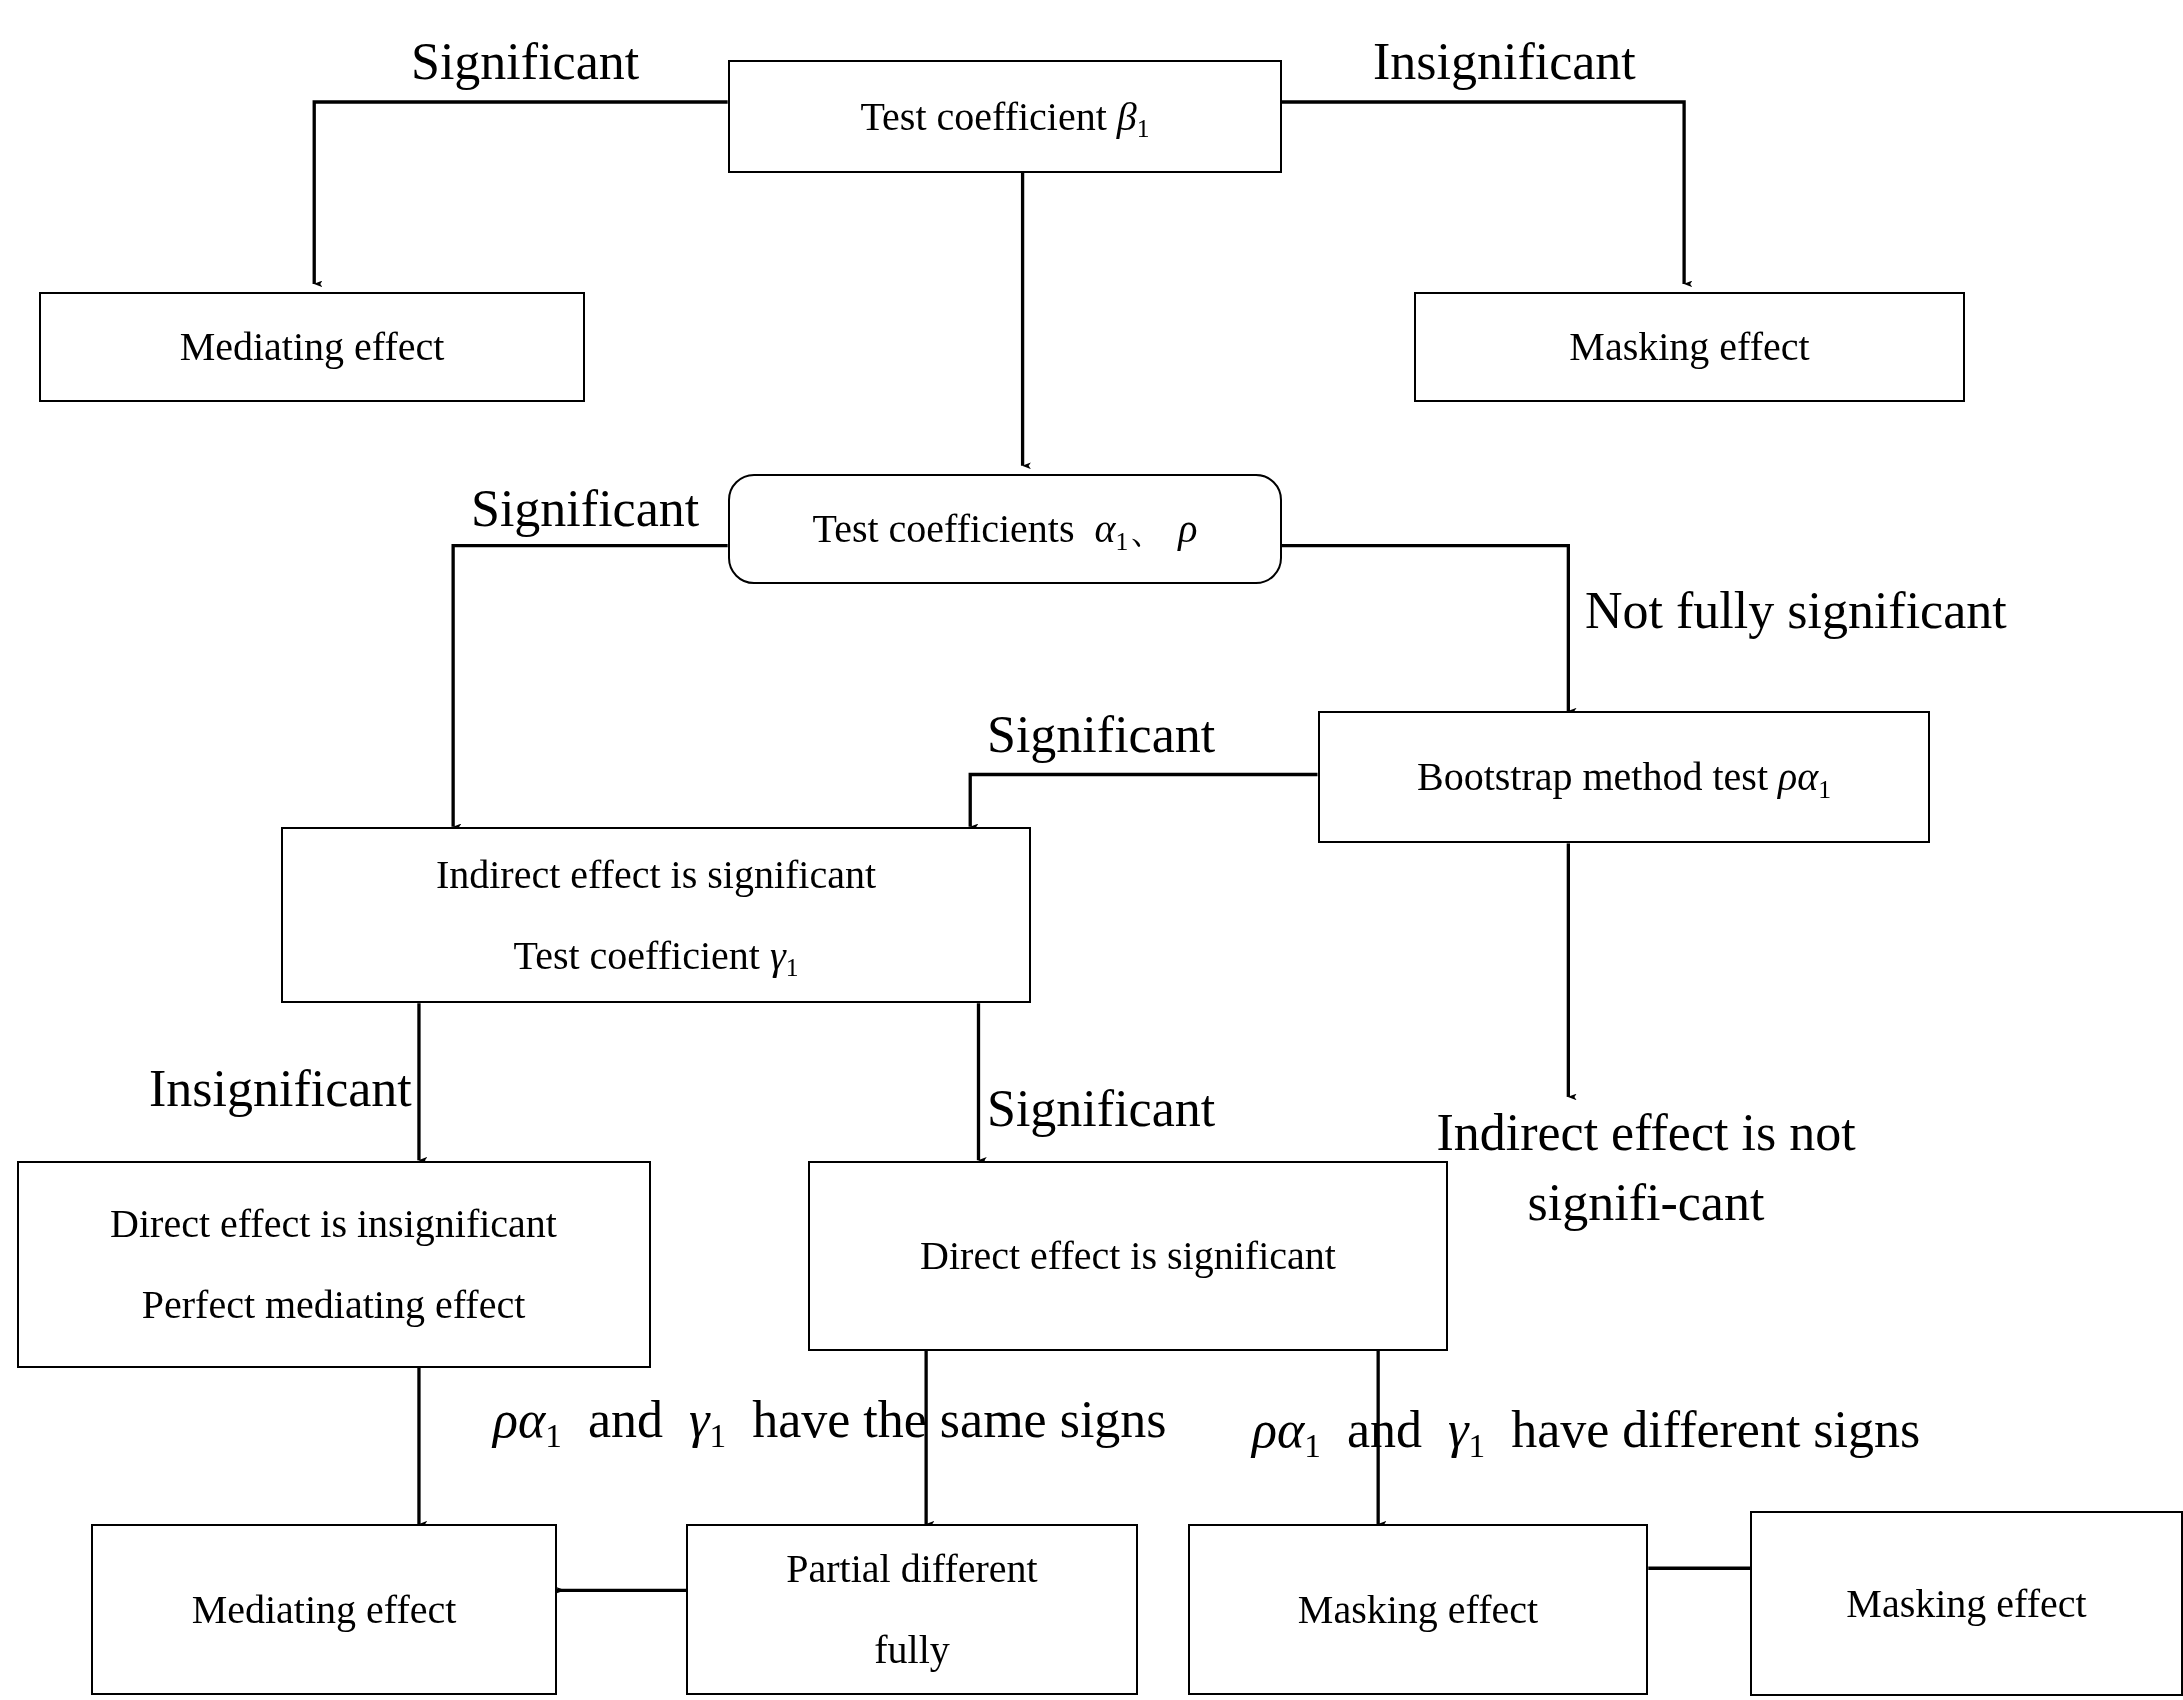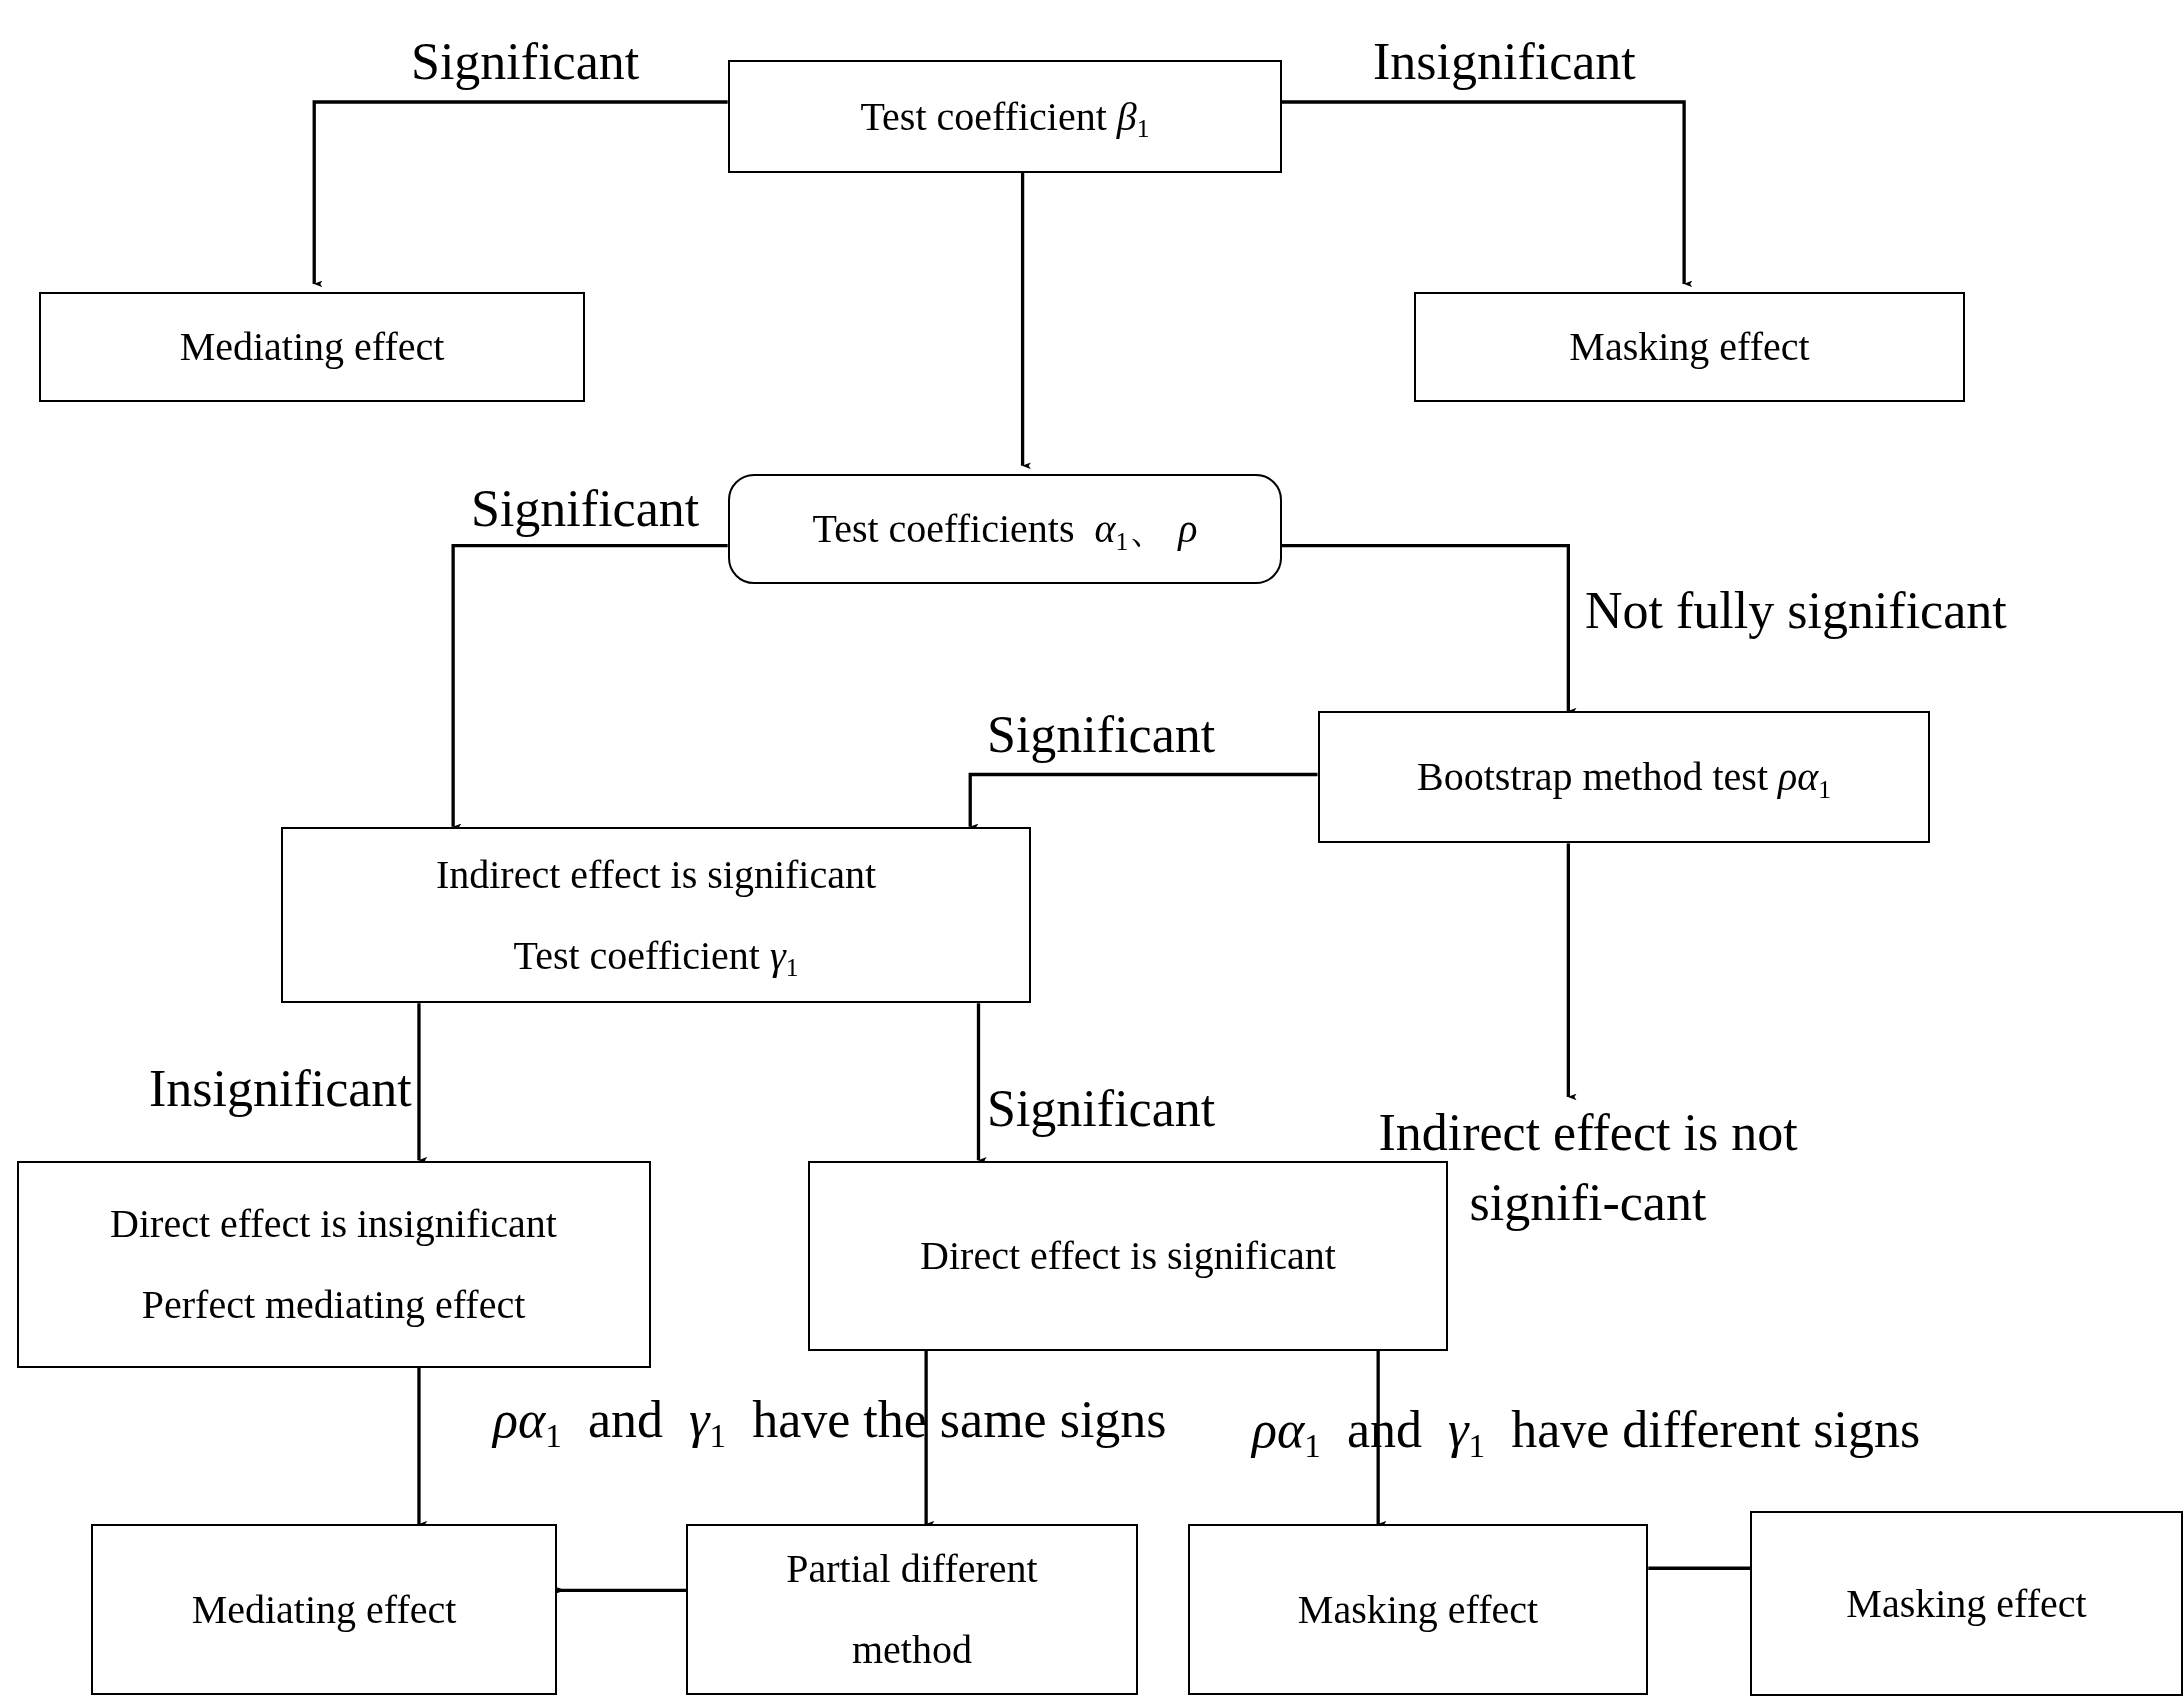--- a/index.html
+++ b/index.html
@@ -129,42 +129,42 @@
   <div class="node" style="left:808px; top:1161px; width:640px; height:190px;">
     <span class="ln">Direct effect is significant</span>
   </div>
 
   <div class="node" style="left:91px; top:1524px; width:466px; height:171px;">
     <span class="ln">Mediating effect</span>
   </div>
 
   <div class="node two" style="left:686px; top:1524px; width:452px; height:171px;">
     <span class="ln">Partial different</span>
-    <span class="ln">method</span>
+    <span class="ln">fully</span>
   </div>
 
   <div class="node" style="left:1188px; top:1524px; width:460px; height:171px;">
     <span class="ln">Masking effect</span>
   </div>
 
   <div class="node" style="left:1750px; top:1511px; width:433px; height:185px;">
     <span class="ln">Masking effect</span>
   </div>
 
   <div class="edgelabel" style="left:411px; top:26.5px;">Significant</div>
 
   <div class="edgelabel" style="left:1373px; top:26.5px;">Insignificant</div>
 
   <div class="edgelabel" style="left:471px; top:474px;">Significant</div>
 
   <div class="edgelabel" style="left:1585px; top:576px;">Not fully significant</div>
 
   <div class="edgelabel" style="left:987px; top:700px;">Significant</div>
 
-  <div class="edgelabel wrap" style="left:1304px; top:1098px; width:568px;">Indirect effect is not signifi-cant</div>
+  <div class="edgelabel wrap" style="left:1362px; top:1098px; width:568px;">Indirect effect is not signifi-cant</div>
 
   <div class="edgelabel" style="left:149px; top:1054px;">Insignificant</div>
 
   <div class="edgelabel" style="left:987px; top:1074px;">Significant</div>
 
   <div class="edgelabel" style="left:493px; top:1385px;">
     <span class="gk">ρα<sub>1</sub></span>&nbsp; and &nbsp;<span class="gk">γ<sub>1</sub></span>&nbsp; have the same signs
   </div>
 
   <div class="edgelabel" style="left:1252px; top:1395px;">

